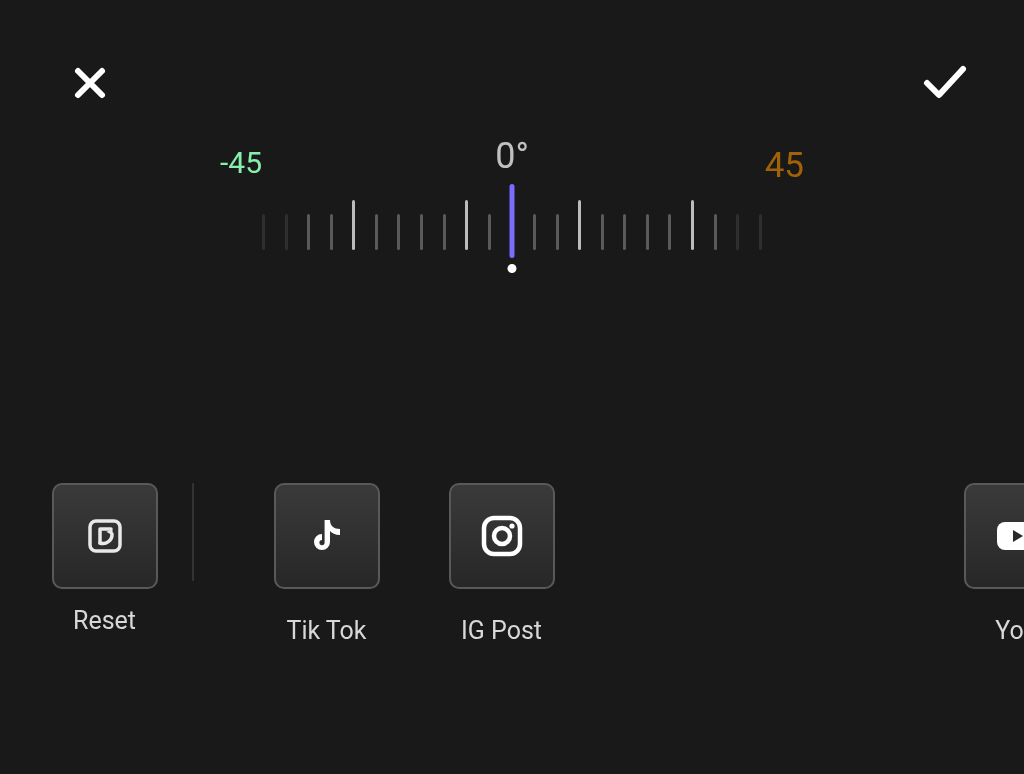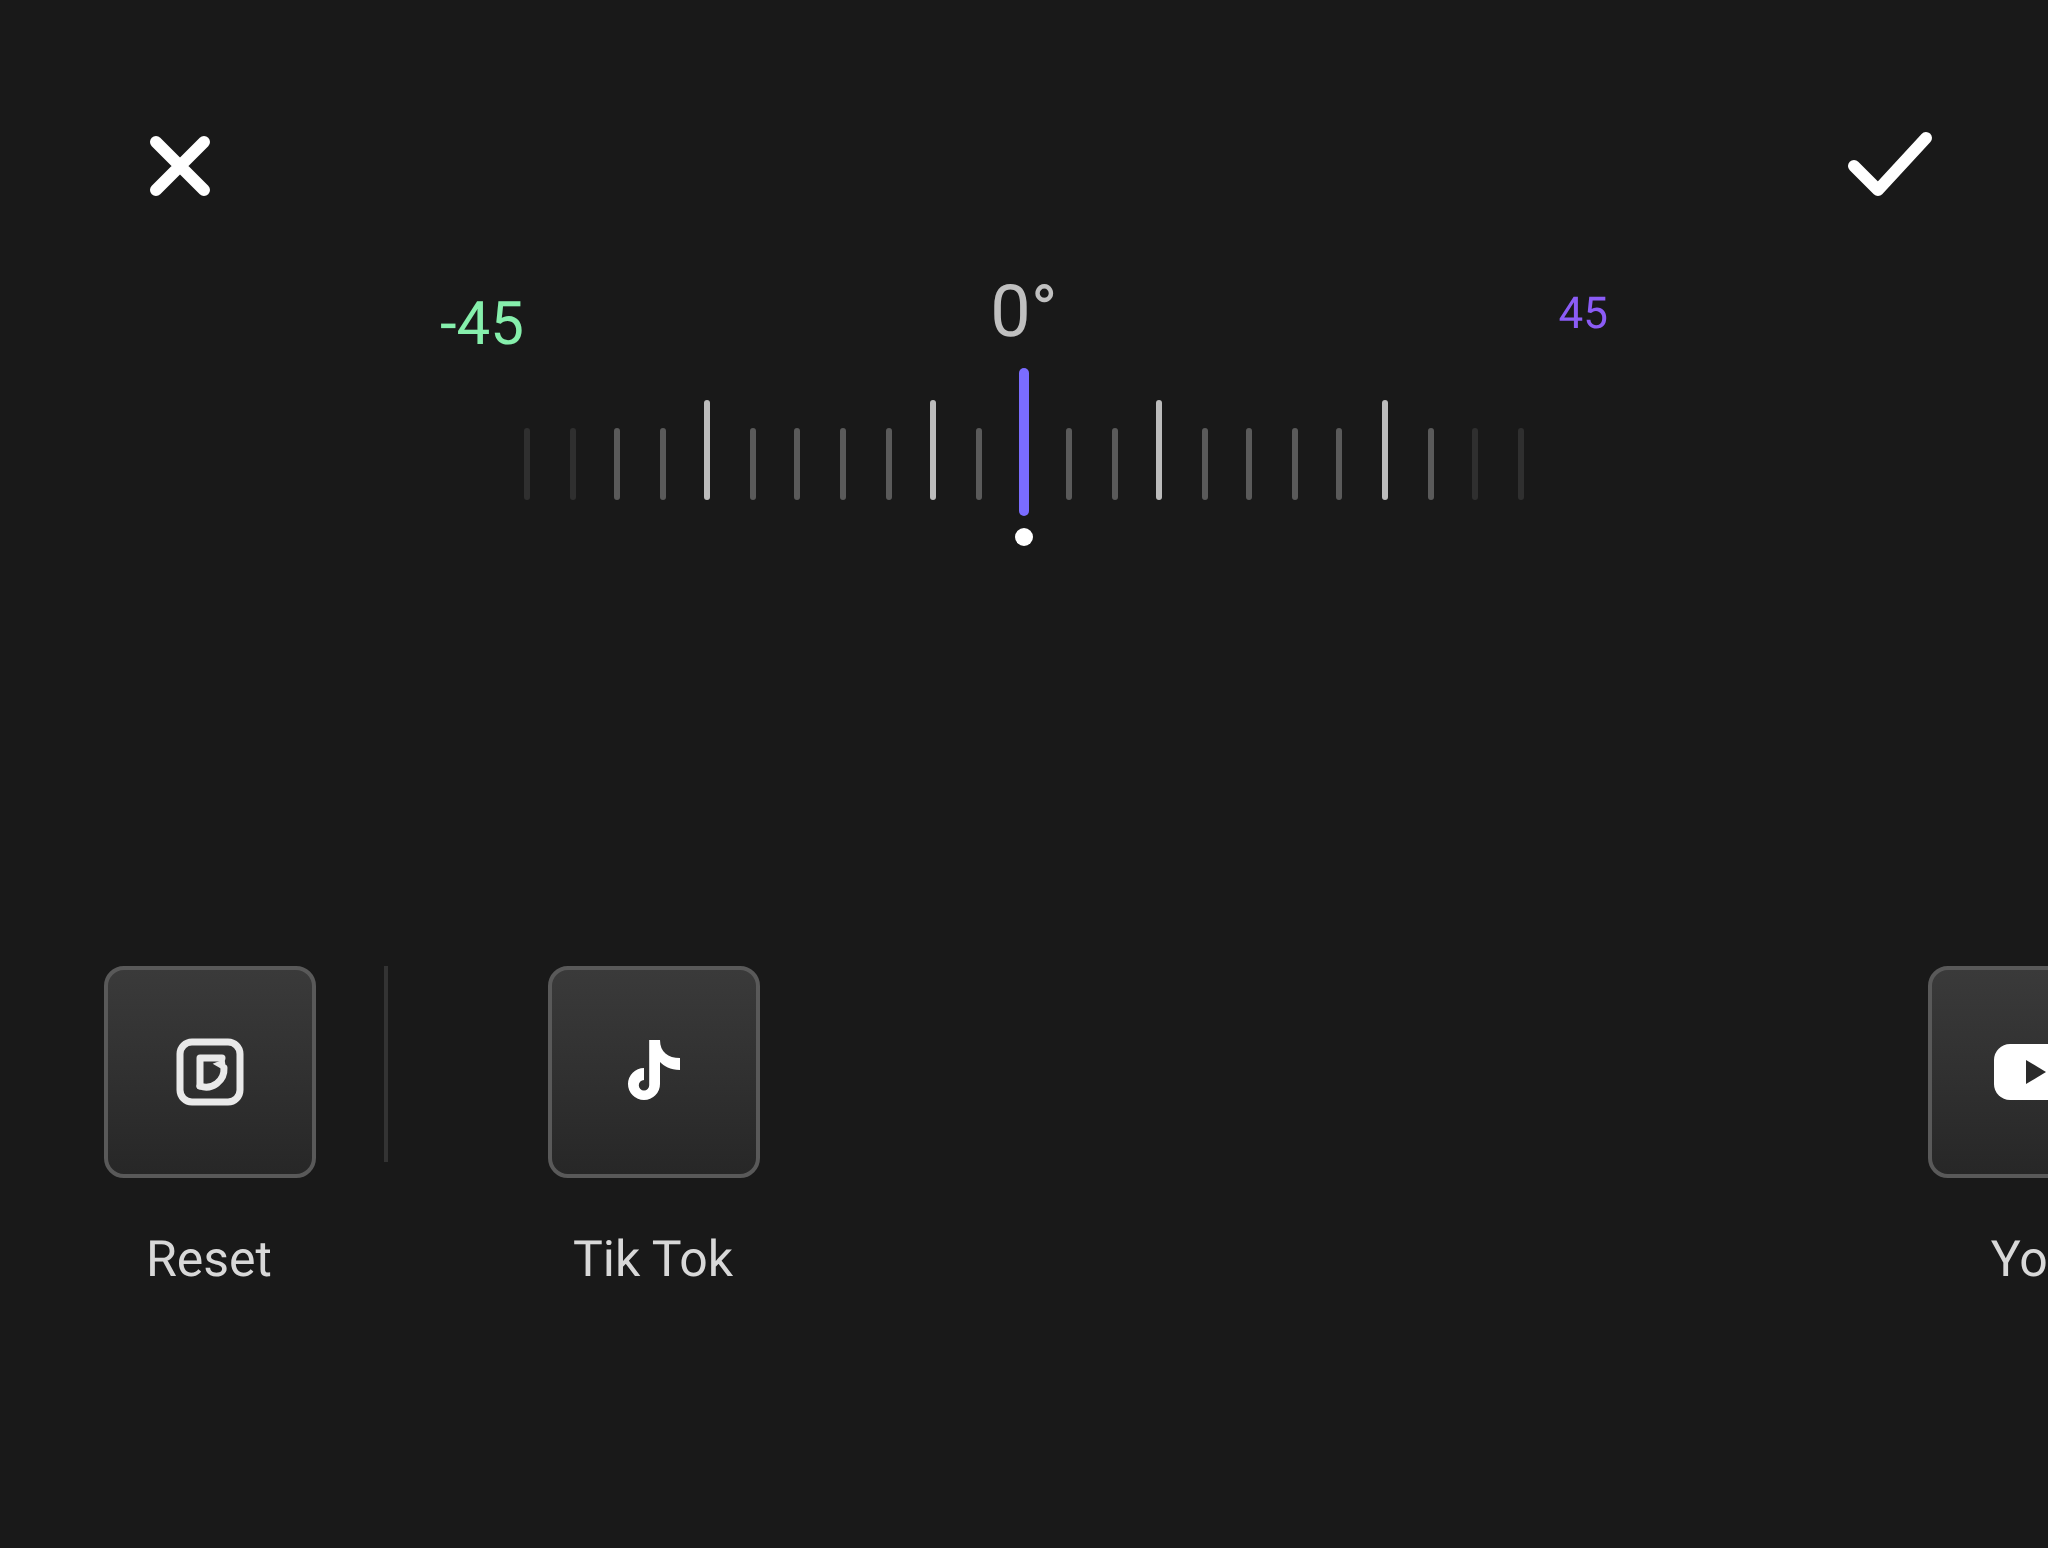--- a/index.html
+++ b/index.html
@@ -55,22 +55,22 @@
     position: absolute;
     top: 145px;
     left: 220px;
     font-size: 30px;
     color: #86efac;
   }
   .label-right {
     position: absolute;
     top: 145px;
     right: 220px;
-    font-size: 22px;
-    color: #8b5cf6;
+    font-size: 35px;
+    color: #a16207;
     margin-left: 28px;
   }
 
   
   .dial {
     position: absolute;
     top: 190px;
     left: 50%;
     transform: translateX(-50%);
     width: 550px;
@@ -172,21 +172,21 @@
   .card.active {
     border: 2px solid #7a6cff;
     background: linear-gradient(180deg, #3a3a3a 0%, #272727 100%);
   }
   .preset-label {
     margin-top: 27px;
     font-size: 25px;
     color: #d8d8d8;
     white-space: nowrap;
   }
-  .reset-block .preset-label { margin-top: 27px; }
+  .reset-block .preset-label { margin-top: 17px; }
 
   .offscreen {
     position: absolute;
     right: -20px;
     top: 0;
   }
 </style>
 </head>
 <body>
 
@@ -260,20 +260,30 @@
     <div class="preset">
       <div class="card">
         <svg width="44" height="44" viewBox="0 0 44 44">
           <path d="M26 6 L26 28 A8 8 0 1 1 18 20 L18 26 A2.6 2.6 0 1 0 20.6 28.6 L20.6 6 Z" fill="#fff" transform="translate(-1 0)"></path>
           <path d="M26 6 C26 12 30 15 36 15 L36 21 C31 21 28 19 26 17" fill="#fff" transform="translate(-1 0)"></path>
         </svg>
       </div>
       <div class="preset-label">Tik Tok</div>
     </div>
 
+    <div class="preset">
+      <div class="card">
+        <svg width="48" height="48" viewBox="0 0 48 48">
+          <rect x="6" y="6" width="36" height="36" rx="10" stroke="#fff" stroke-width="4.5" fill="none"></rect>
+          <circle cx="24" cy="24" r="8" stroke="#fff" stroke-width="4.5" fill="none"></circle>
+          <circle cx="34" cy="14" r="2.6" fill="#fff"></circle>
+        </svg>
+      </div>
+      <div class="preset-label">IG Post</div>
+    </div>
 
 
     <div class="preset offscreen" style="right:-60px;">
       <div class="card">
         <svg width="48" height="40" viewBox="0 0 48 40">
           <rect x="4" y="6" width="40" height="28" rx="8" fill="#fff"></rect>
           <polygon points="20,14 20,26 30,20" fill="#2a2a2a"></polygon>
         </svg>
       </div>
       <div class="preset-label">You</div>

